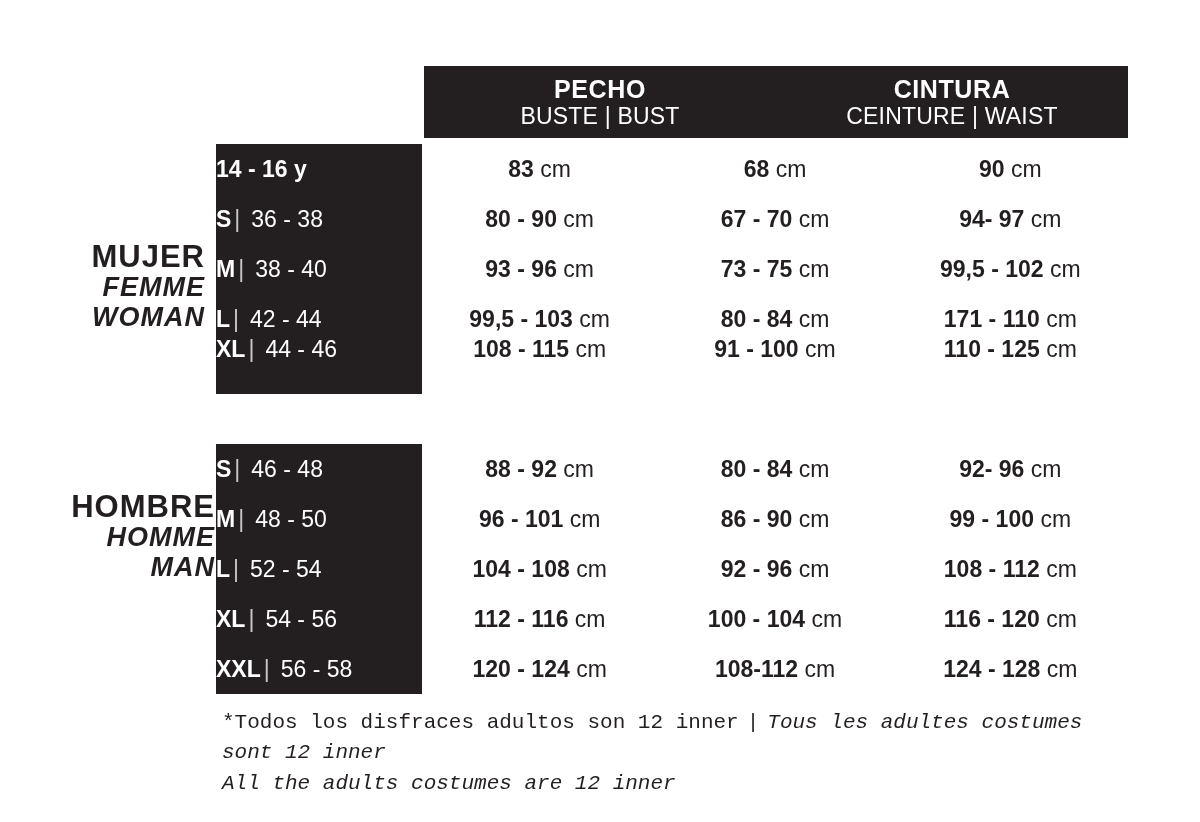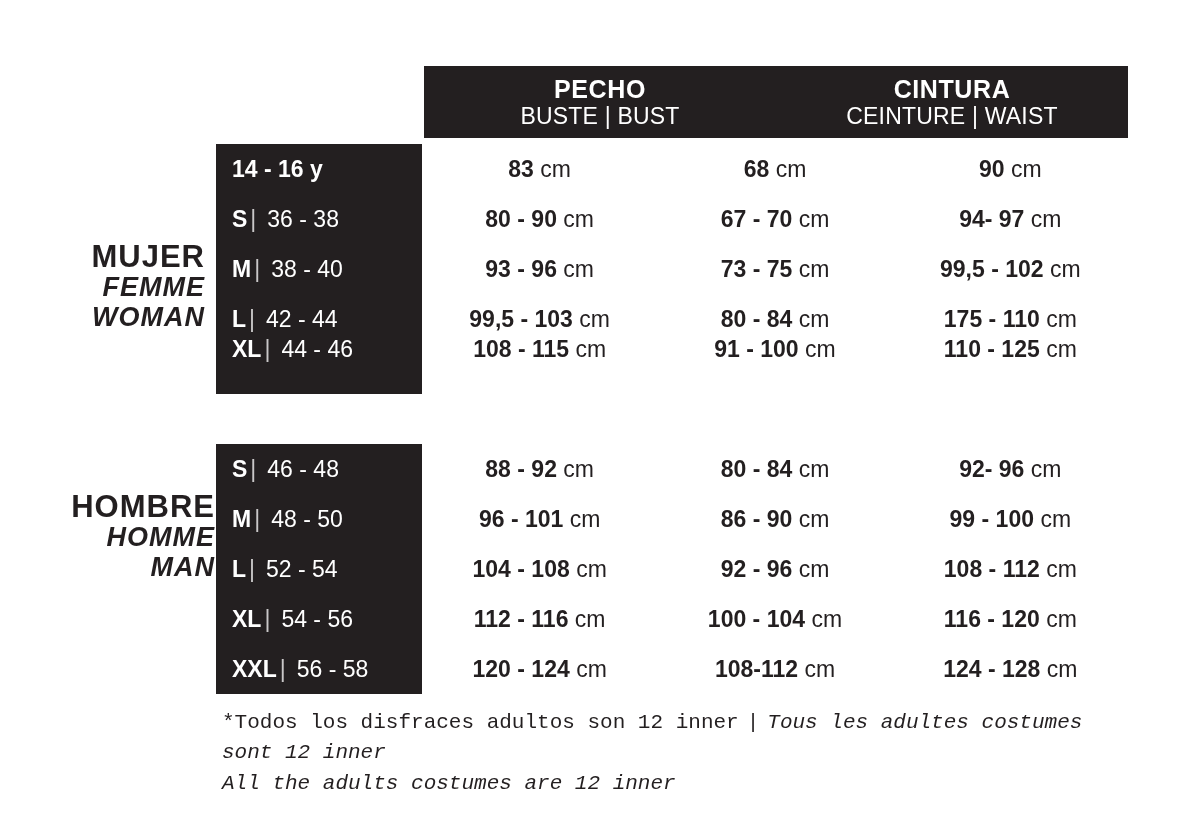--- a/index.html
+++ b/index.html
@@ -81,21 +81,20 @@
     position: absolute;
     left: 216px;
     width: 912px;
     height: 50px;
     display: flex;
     align-items: center;
   }
   .size-cell {
     width: 206px;
     box-sizing: border-box;
-    padding-left: 16px;
     color: #ffffff;
     font-size: 23px;
     white-space: nowrap;
   }
   .size-cell .bold { font-weight: bold; }
   .size-cell .sep  { font-weight: normal; color: #c9c7c8; margin: 0 3px; }
   .size-cell .rng  { font-weight: normal; margin-left: 8px; }
 
   .meas-cell {
     flex: 1 1 0;
@@ -170,21 +169,21 @@
     <div class="meas-cell"><span class="val">73 - 75</span> <span class="unit">cm</span></div>
     <div class="meas-cell"><span class="val">99,5 - 102</span> <span class="unit">cm</span></div>
   </div>
 
   <div class="row" style="top:294px">
     <div class="size-cell">
       <span class="bold">L</span><span class="sep">|</span><span class="rng">42 - 44</span>
     </div>
     <div class="meas-cell"><span class="val">99,5 - 103</span> <span class="unit">cm</span></div>
     <div class="meas-cell"><span class="val">80 - 84</span> <span class="unit">cm</span></div>
-    <div class="meas-cell"><span class="val">175 - 110</span> <span class="unit">cm</span></div>
+    <div class="meas-cell"><span class="val">171 - 110</span> <span class="unit">cm</span></div>
   </div>
 
   <div class="row" style="top:324px">
     <div class="size-cell">
       <span class="bold">XL</span><span class="sep">|</span><span class="rng">44 - 46</span>
     </div>
     <div class="meas-cell"><span class="val">108 - 115</span> <span class="unit">cm</span></div>
     <div class="meas-cell"><span class="val">91 - 100</span> <span class="unit">cm</span></div>
     <div class="meas-cell"><span class="val">110 - 125</span> <span class="unit">cm</span></div>
   </div>

